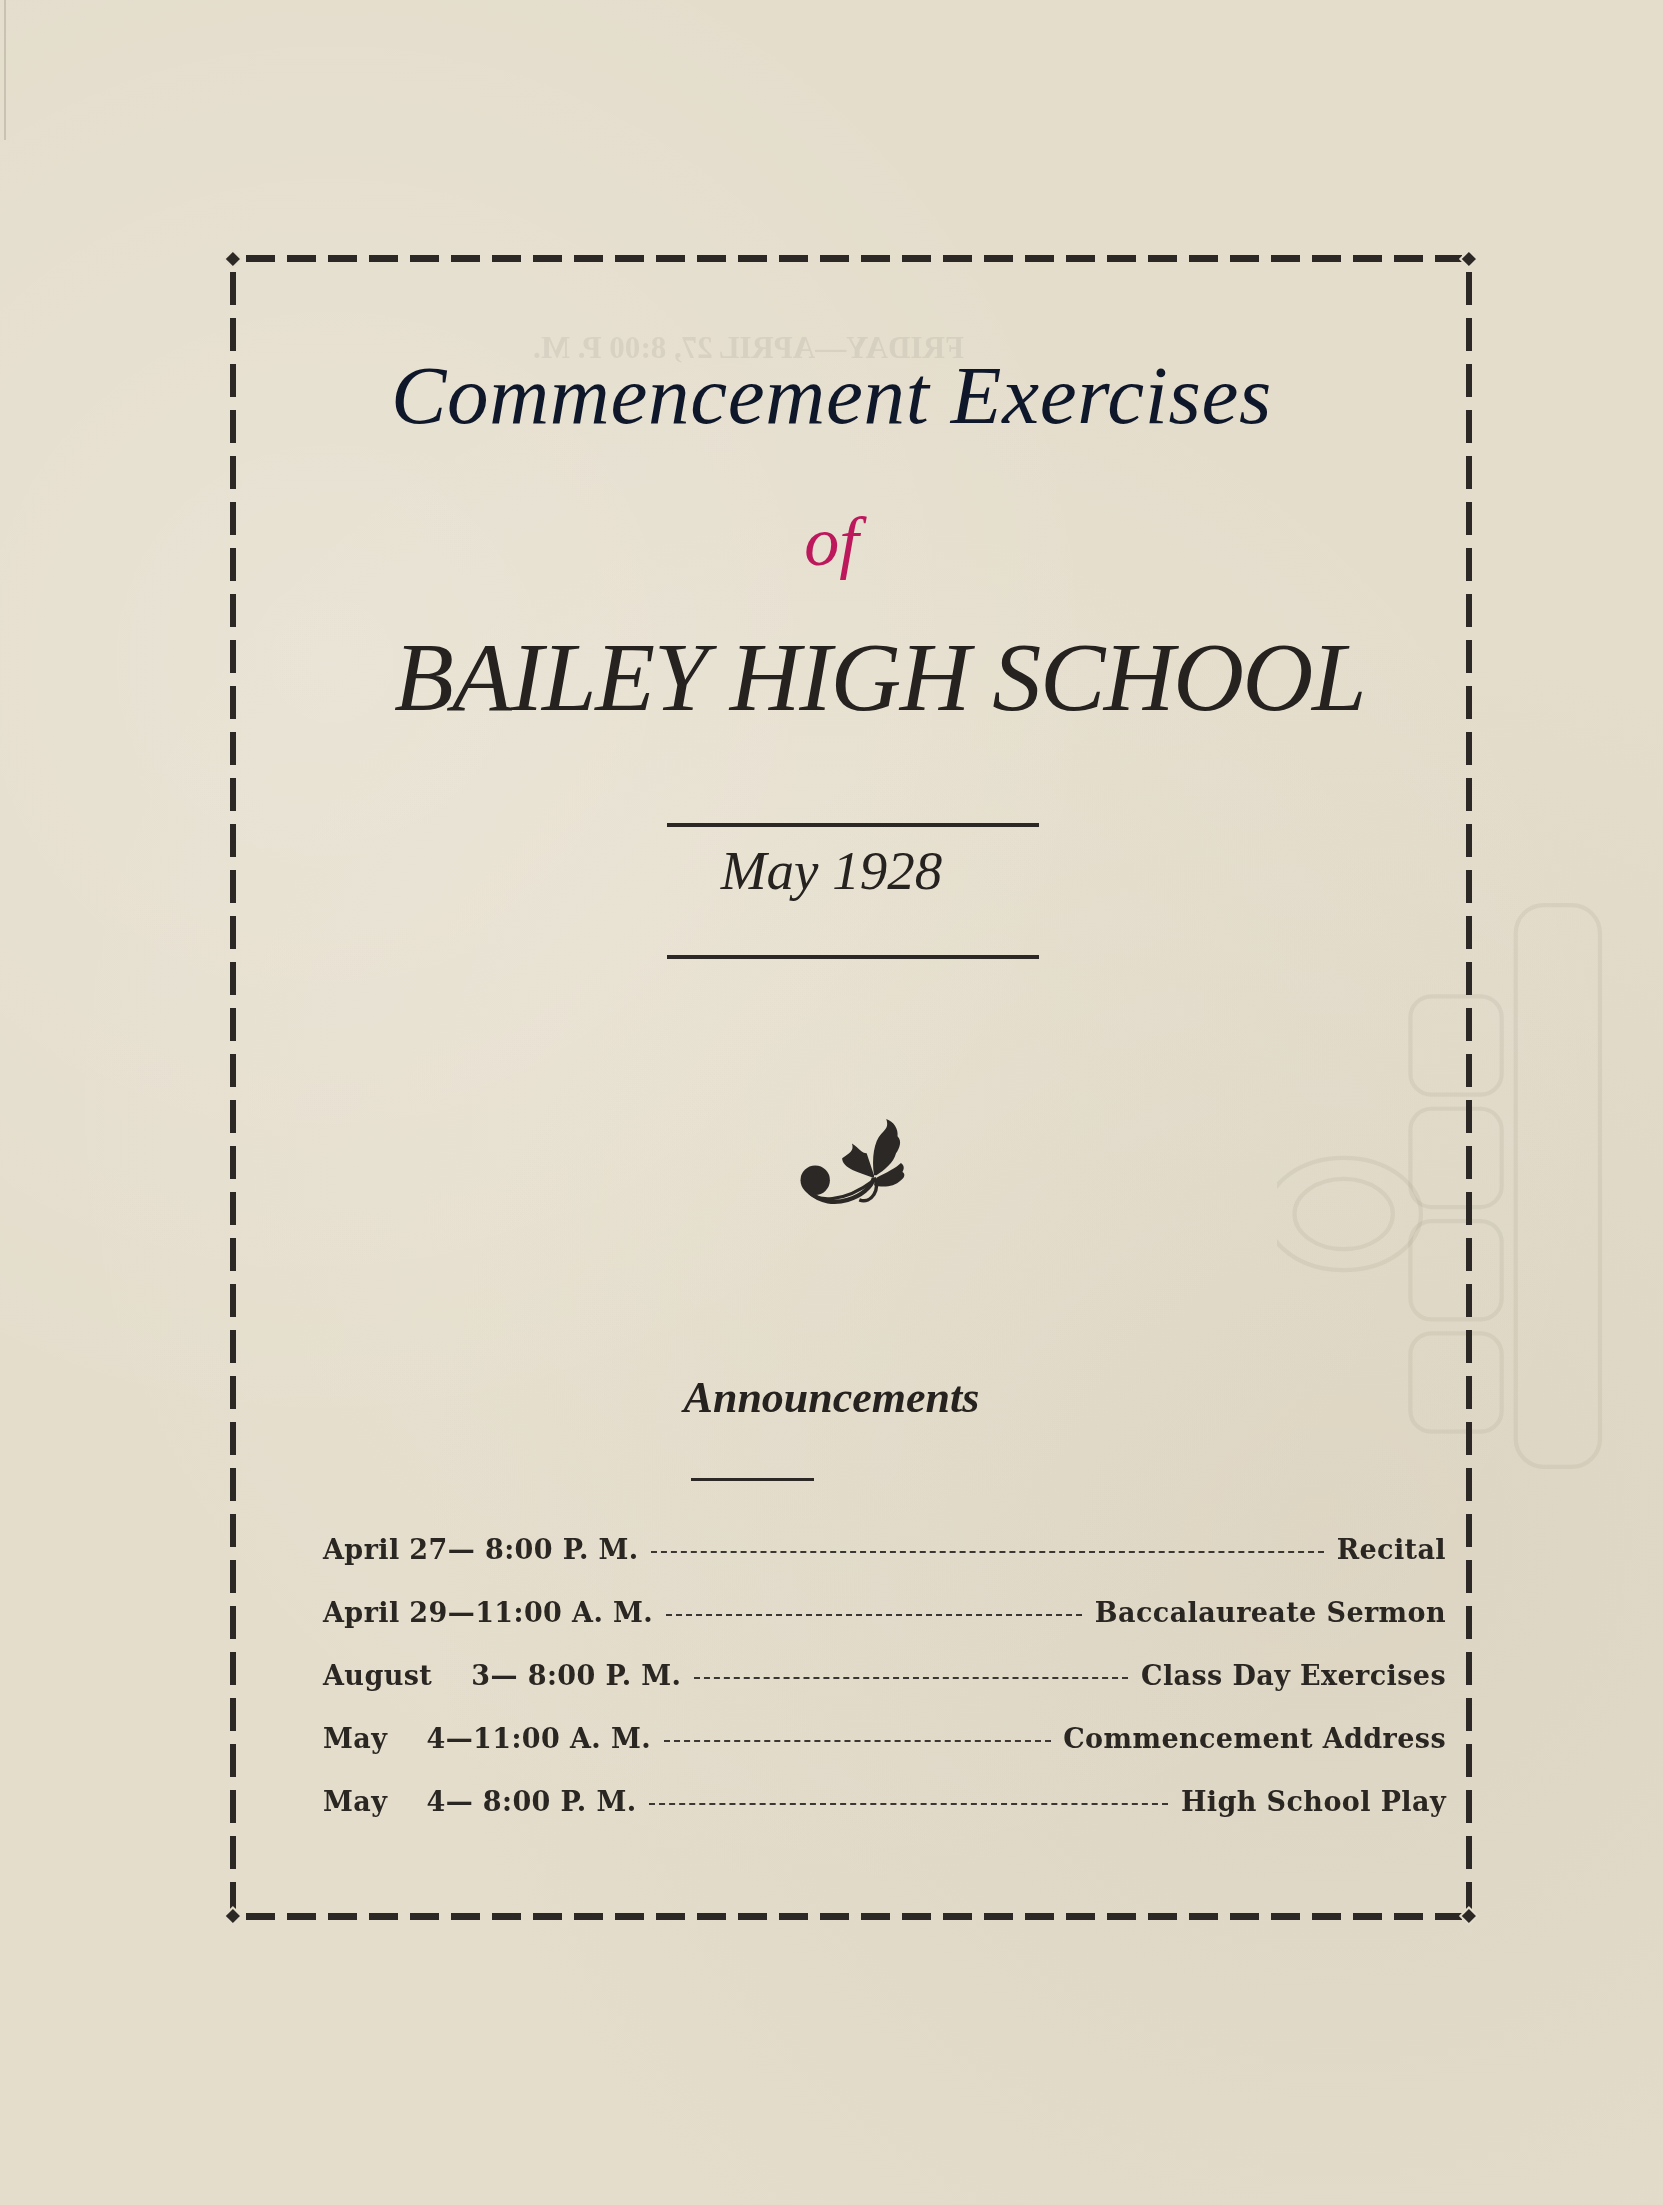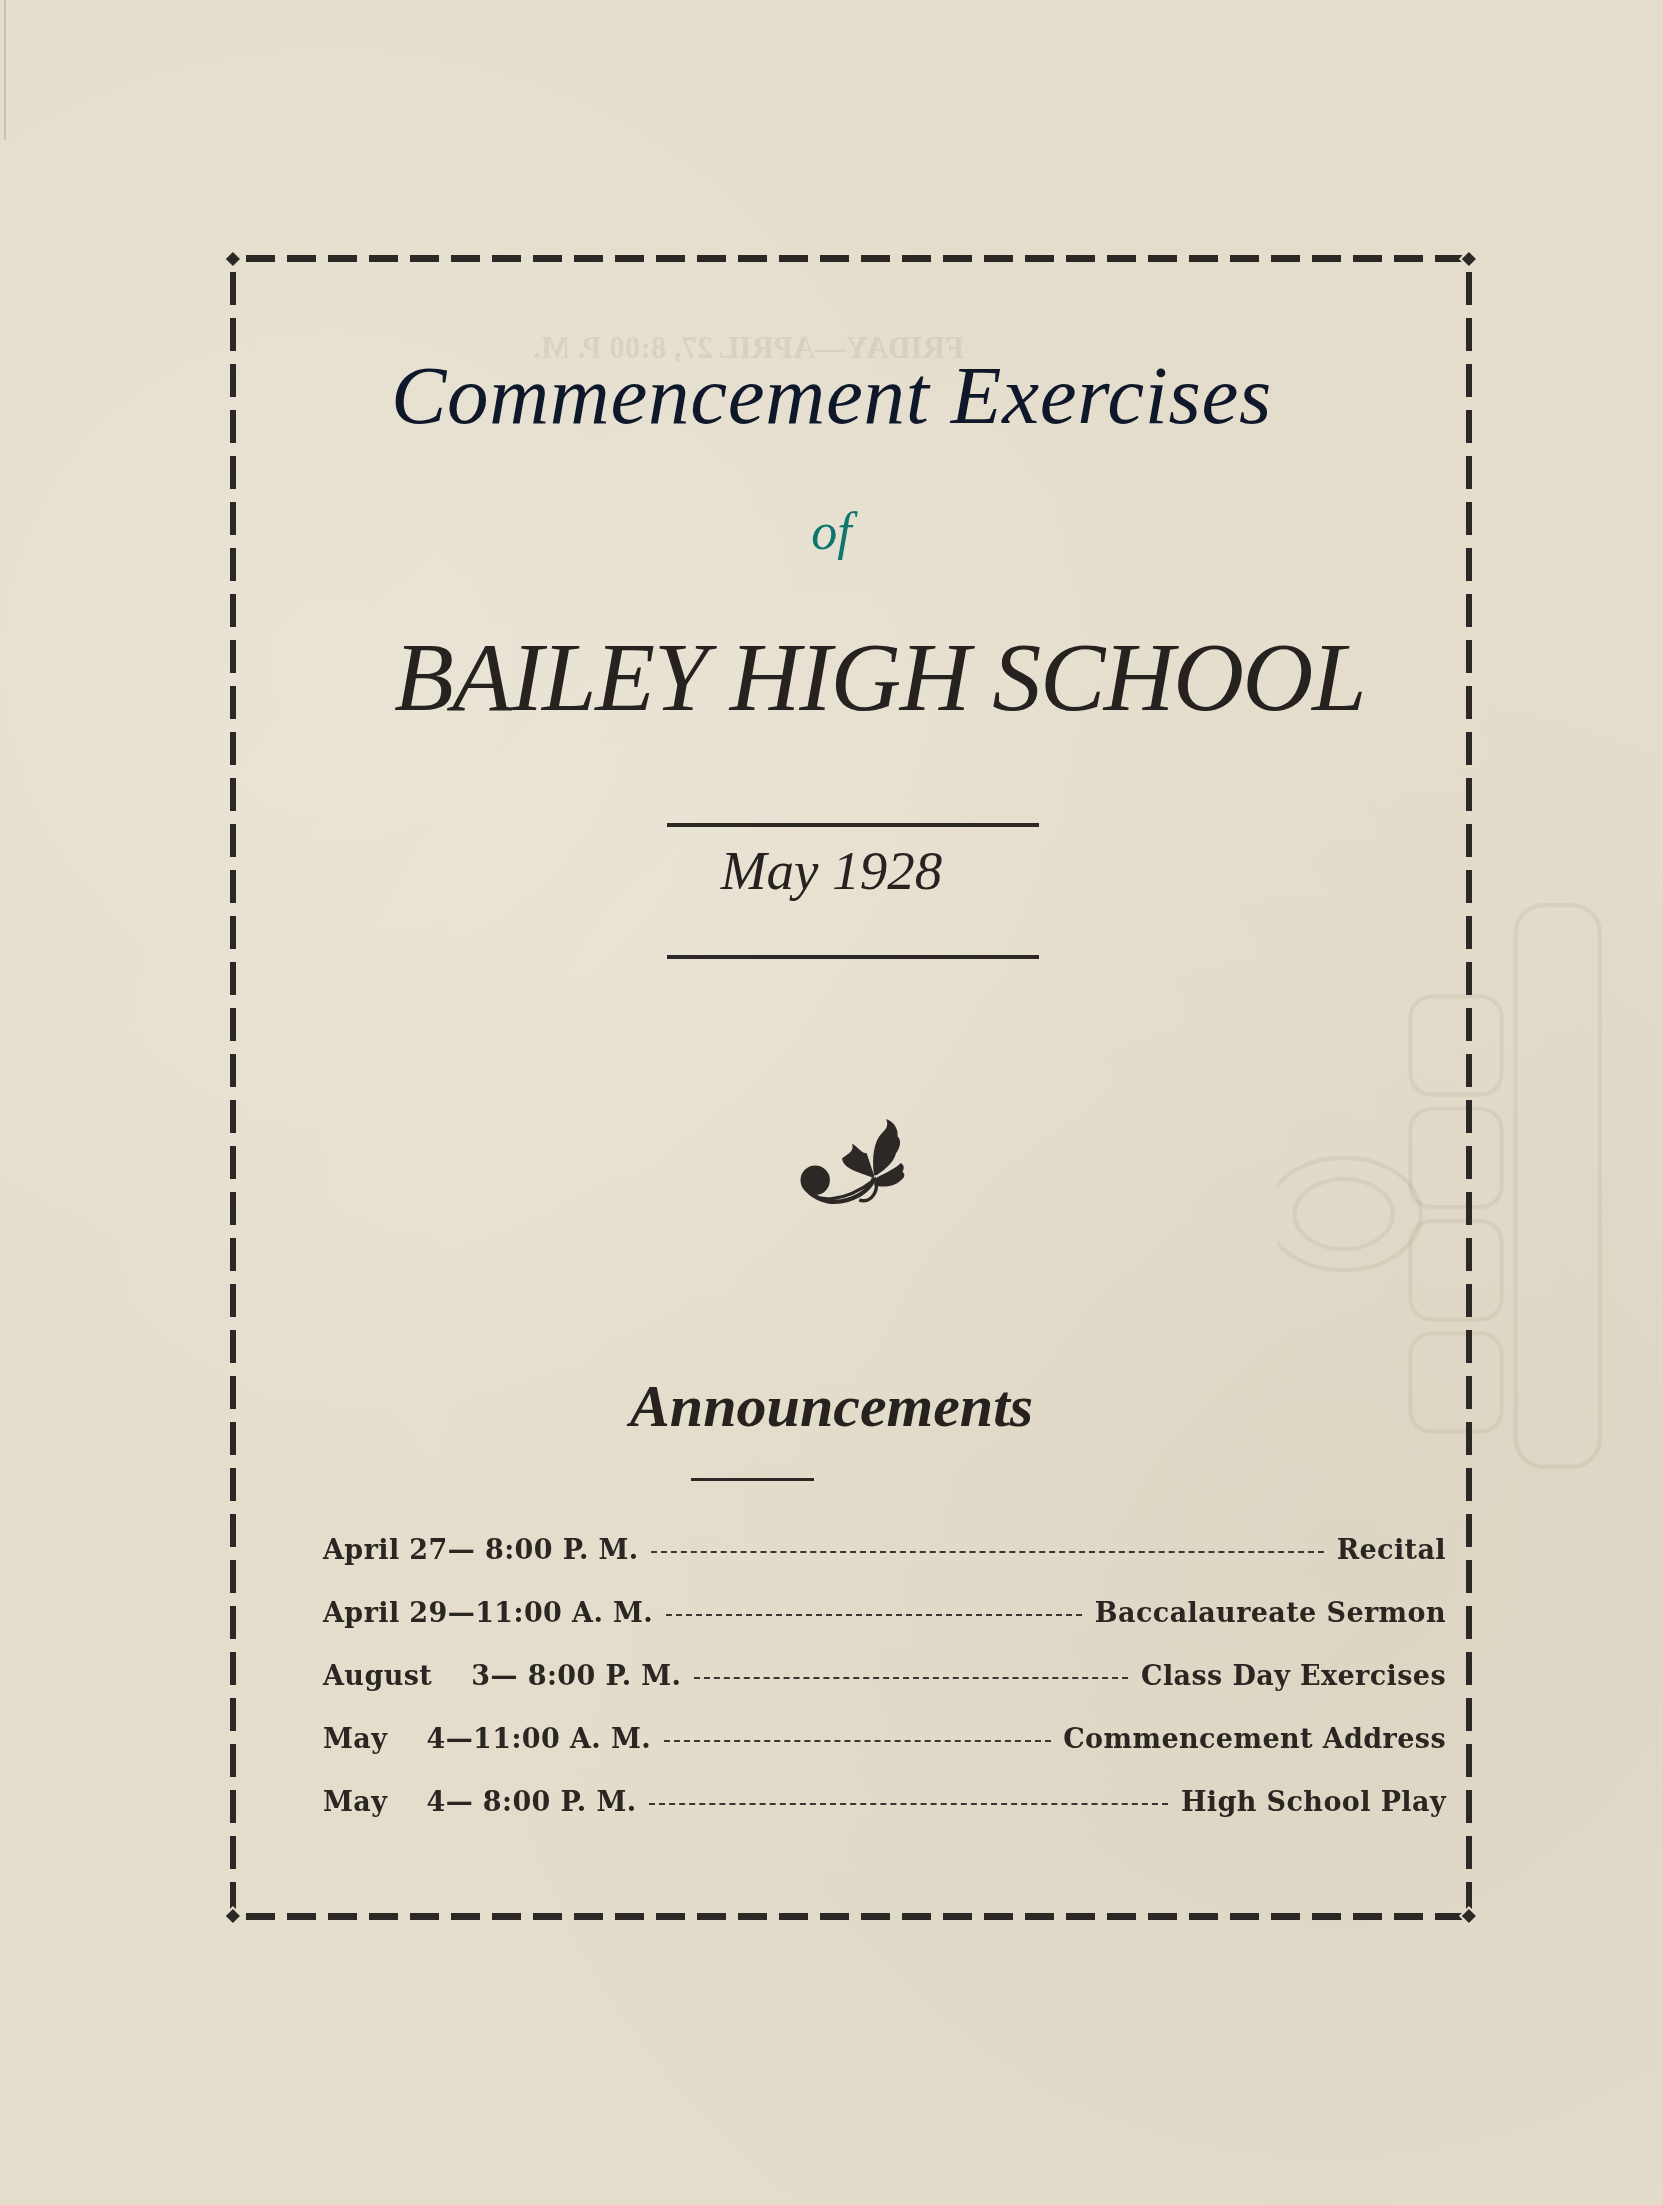--- a/index.html
+++ b/index.html
@@ -59,39 +59,39 @@
     .corner.tl { left: 0; top: 0; }
     .corner.tr { right: 0; top: 0; }
     .corner.bl { left: 0; bottom: 0; }
     .corner.br { right: 0; bottom: 0; }
     .title-line1 {
       position: absolute; left: 0; width: 1663px; top: 347px; text-align: center;
       font-style: italic; font-size: 83px; letter-spacing: 0.7px; color: #0f172a;
     }
     .title-of {
       position: absolute; left: 0; width: 1663px; top: 502px; text-align: center;
-      font-style: italic; font-size: 52px; color: #0f766e;
+      font-style: italic; font-size: 70px; color: #be185d;
     }
     .title-school {
       position: absolute; left: 0; width: 1663px; top: 621px; text-align: center;
       font-style: italic; font-size: 98px; letter-spacing: -1.4px; color: #25221f; margin-left: 48px;
     }
     .rule {
       position: absolute; height: 3.5px; background: #2b2825;
     }
     .date {
       position: absolute; left: 0; width: 1663px; top: 839px; text-align: center;
       font-style: italic; font-size: 55px; color: #25221f;
     }
     .ornament {
       position: absolute; left: 776px; top: 1112px; width: 147px; height: 112px;
     }
     .announce-heading {
       position: absolute; left: 0; width: 1663px; top: 1372px; text-align: center;
-      font-style: italic; font-weight: bold; font-size: 60px; color: #25221f;
+      font-style: italic; font-weight: bold; font-size: 44px; color: #25221f;
     }
     .schedule {
       position: absolute; left: 295px; top: 1534px; width: 1123px; margin-left: 28px;
     }
     .row {
       display: flex; align-items: baseline; height: 63px;
       font-family: "DejaVu Serif", serif; font-weight: bold; font-size: 27px;
       color: #2a2723; letter-spacing: 0.4px;
     }
     .row .when { white-space: pre; }

